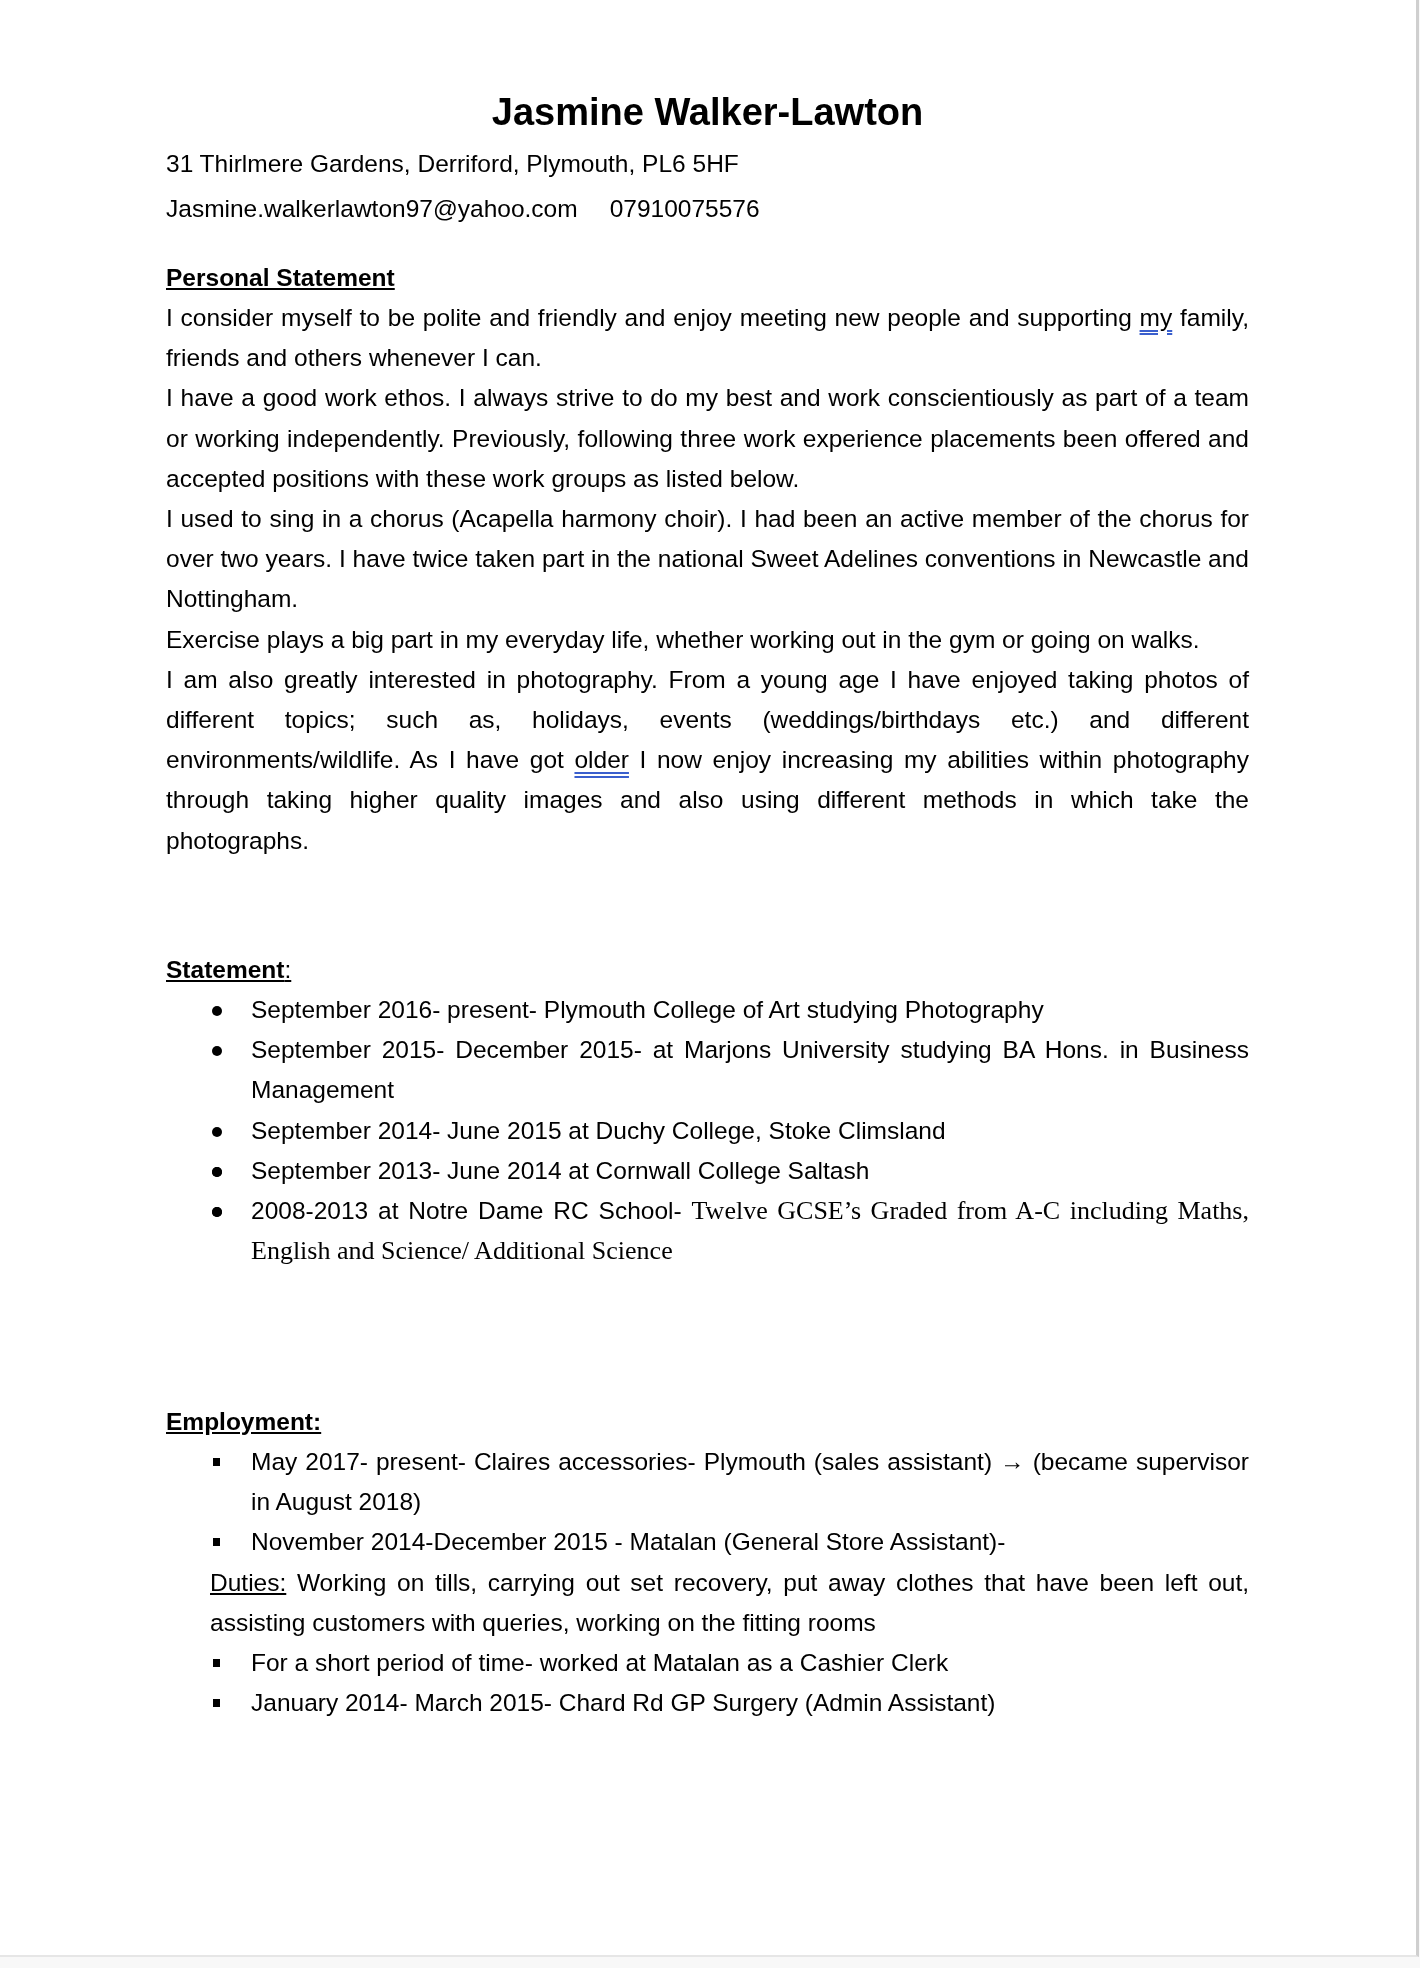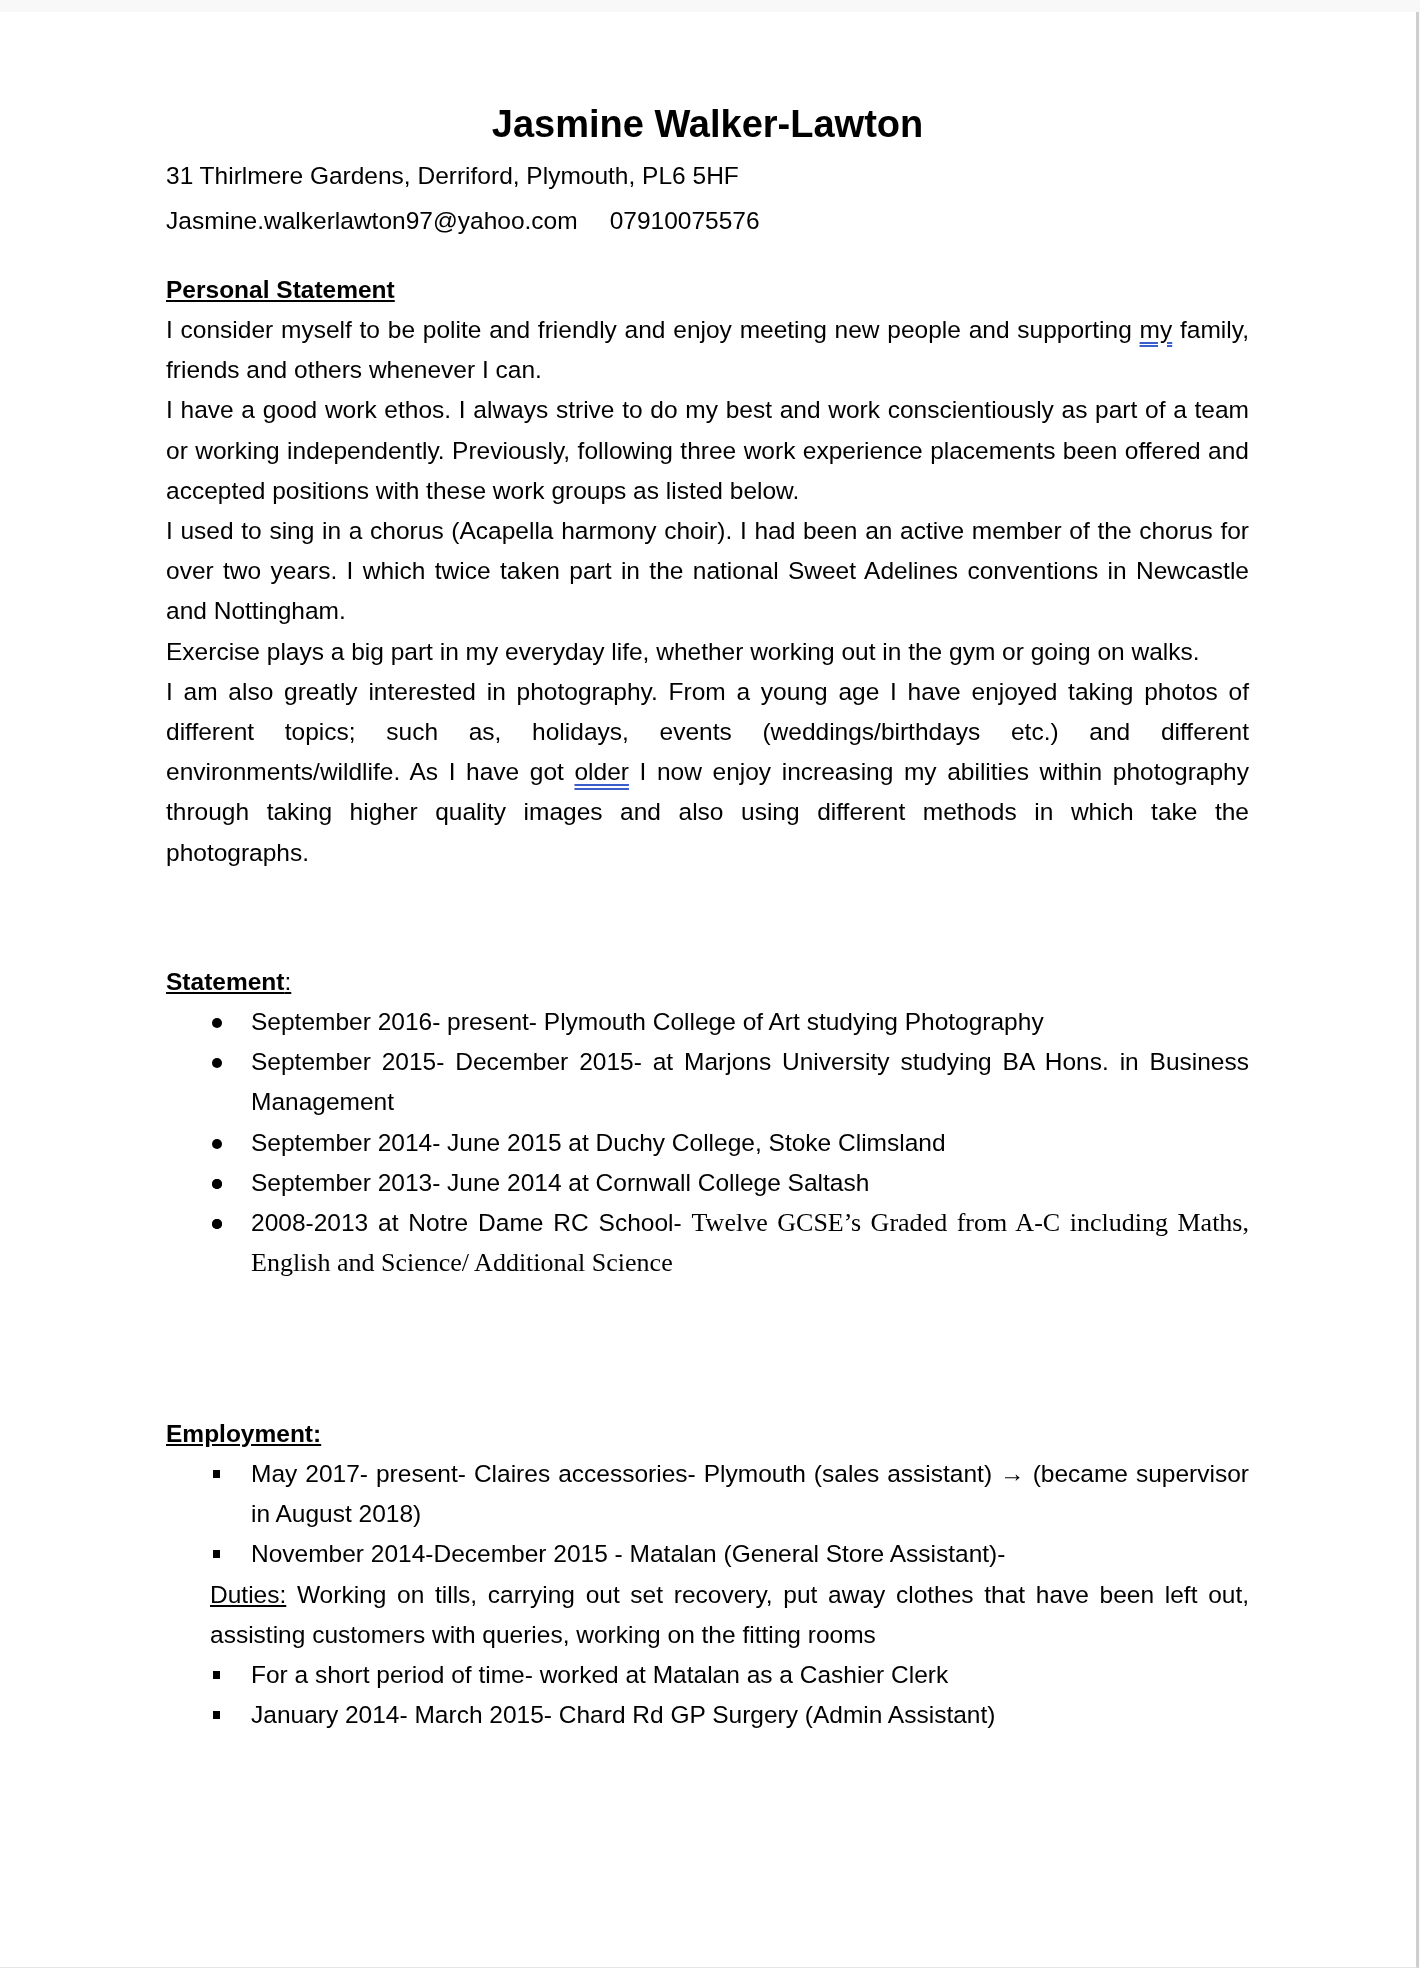--- a/index.html
+++ b/index.html
@@ -7,21 +7,20 @@
     width: 1420px; height: 1968px; position: relative; overflow: hidden;
     background: #f8f8f8;
     font-family: "Liberation Sans", "DejaVu Sans", sans-serif;
     color: #000;
   }
   .page {
     position: absolute; left: 0; top: 0; width: 1416px; height: 1955px;
     background: #ffffff;
     border-right: 3px solid #cfcfcf;
     border-bottom: 2px solid #e6e6e6;
-    margin-top: 12px;
   }
   .content {
     position: absolute; left: 166px; top: 0; width: 1083px;
     font-size: 24.5px; line-height: 40.2px;
   }
   .name {
     position: absolute; left: 0; width: 1083px; top: 88px; text-align: center;
     font-weight: bold; font-size: 38px; line-height: 48px;
   }
   .address, .contact {
@@ -58,21 +57,21 @@
     <div class="name">Jasmine Walker-Lawton</div>
     <div class="address">31 Thirlmere Gardens, Derriford, Plymouth, PL6 5HF</div>
     <div class="contact">
       <span>Jasmine.walkerlawton97@yahoo.com</span><span class="gap"></span><span>07910075576</span>
     </div>
 
     <div class="section" style="top:258px;">
       <div class="heading">Personal Statement</div>
       <p class="para"><span>I consider myself to be polite and friendly and enjoy meeting new people and supporting </span><span class="spell">my</span><span> family, friends and others whenever I can.</span></p>
       <p class="para">I have a good work ethos. I always strive to do my best and work conscientiously as part of a team or working independently. Previously, following three work experience placements been offered and accepted positions with these work groups as listed below.</p>
-      <p class="para">I used to sing in a chorus (Acapella harmony choir). I had been an active member of the chorus for over two years. I which twice taken part in the national Sweet Adelines conventions in Newcastle and Nottingham.</p>
+      <p class="para">I used to sing in a chorus (Acapella harmony choir). I had been an active member of the chorus for over two years. I have twice taken part in the national Sweet Adelines conventions in Newcastle and Nottingham.</p>
       <p class="para">Exercise plays a big part in my everyday life, whether working out in the gym or going on walks.</p>
       <p class="para"><span>I am also greatly interested in photography. From a young age I have enjoyed taking photos of different topics; such as, holidays, events (weddings/birthdays etc.) and different environments/wildlife. As I have got </span><span class="spell">older</span><span> I now enjoy increasing my abilities within photography through taking higher quality images and also using different methods in which take the photographs.</span></p>
     </div>
 
     <div class="section" style="top:950px;">
       <div class="heading"><span>Statement</span><span class="plain">:</span></div>
       <ul class="list edu">
         <li><span class="bullet"></span><span>September 2016- present- Plymouth College of Art studying Photography</span></li>
         <li><span class="bullet"></span><span>September 2015- December 2015- at Marjons University studying BA Hons. in Business Management</span></li>
         <li><span class="bullet"></span><span>September 2014- June 2015 at Duchy College, Stoke Climsland</span></li>

